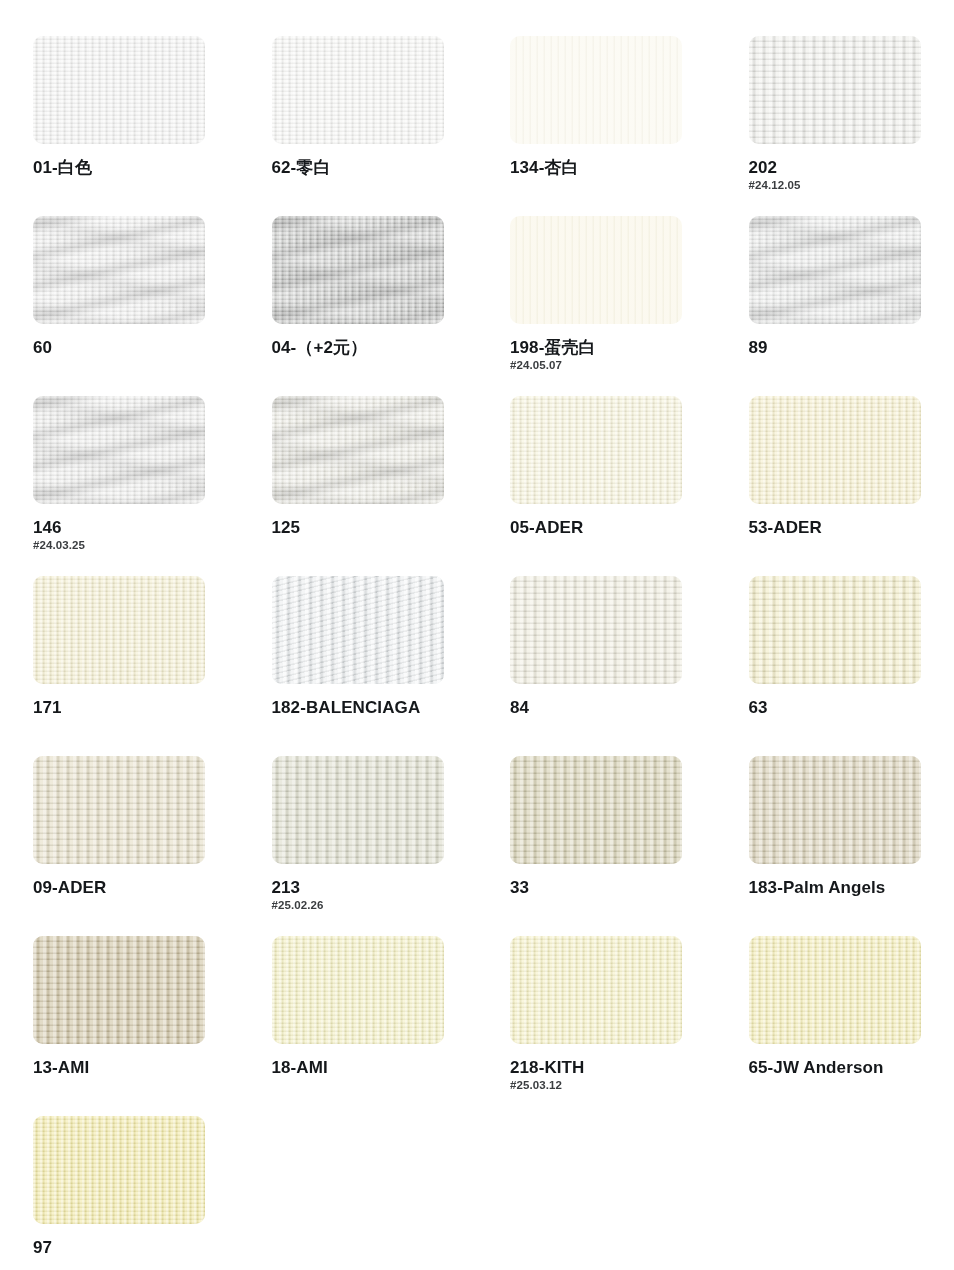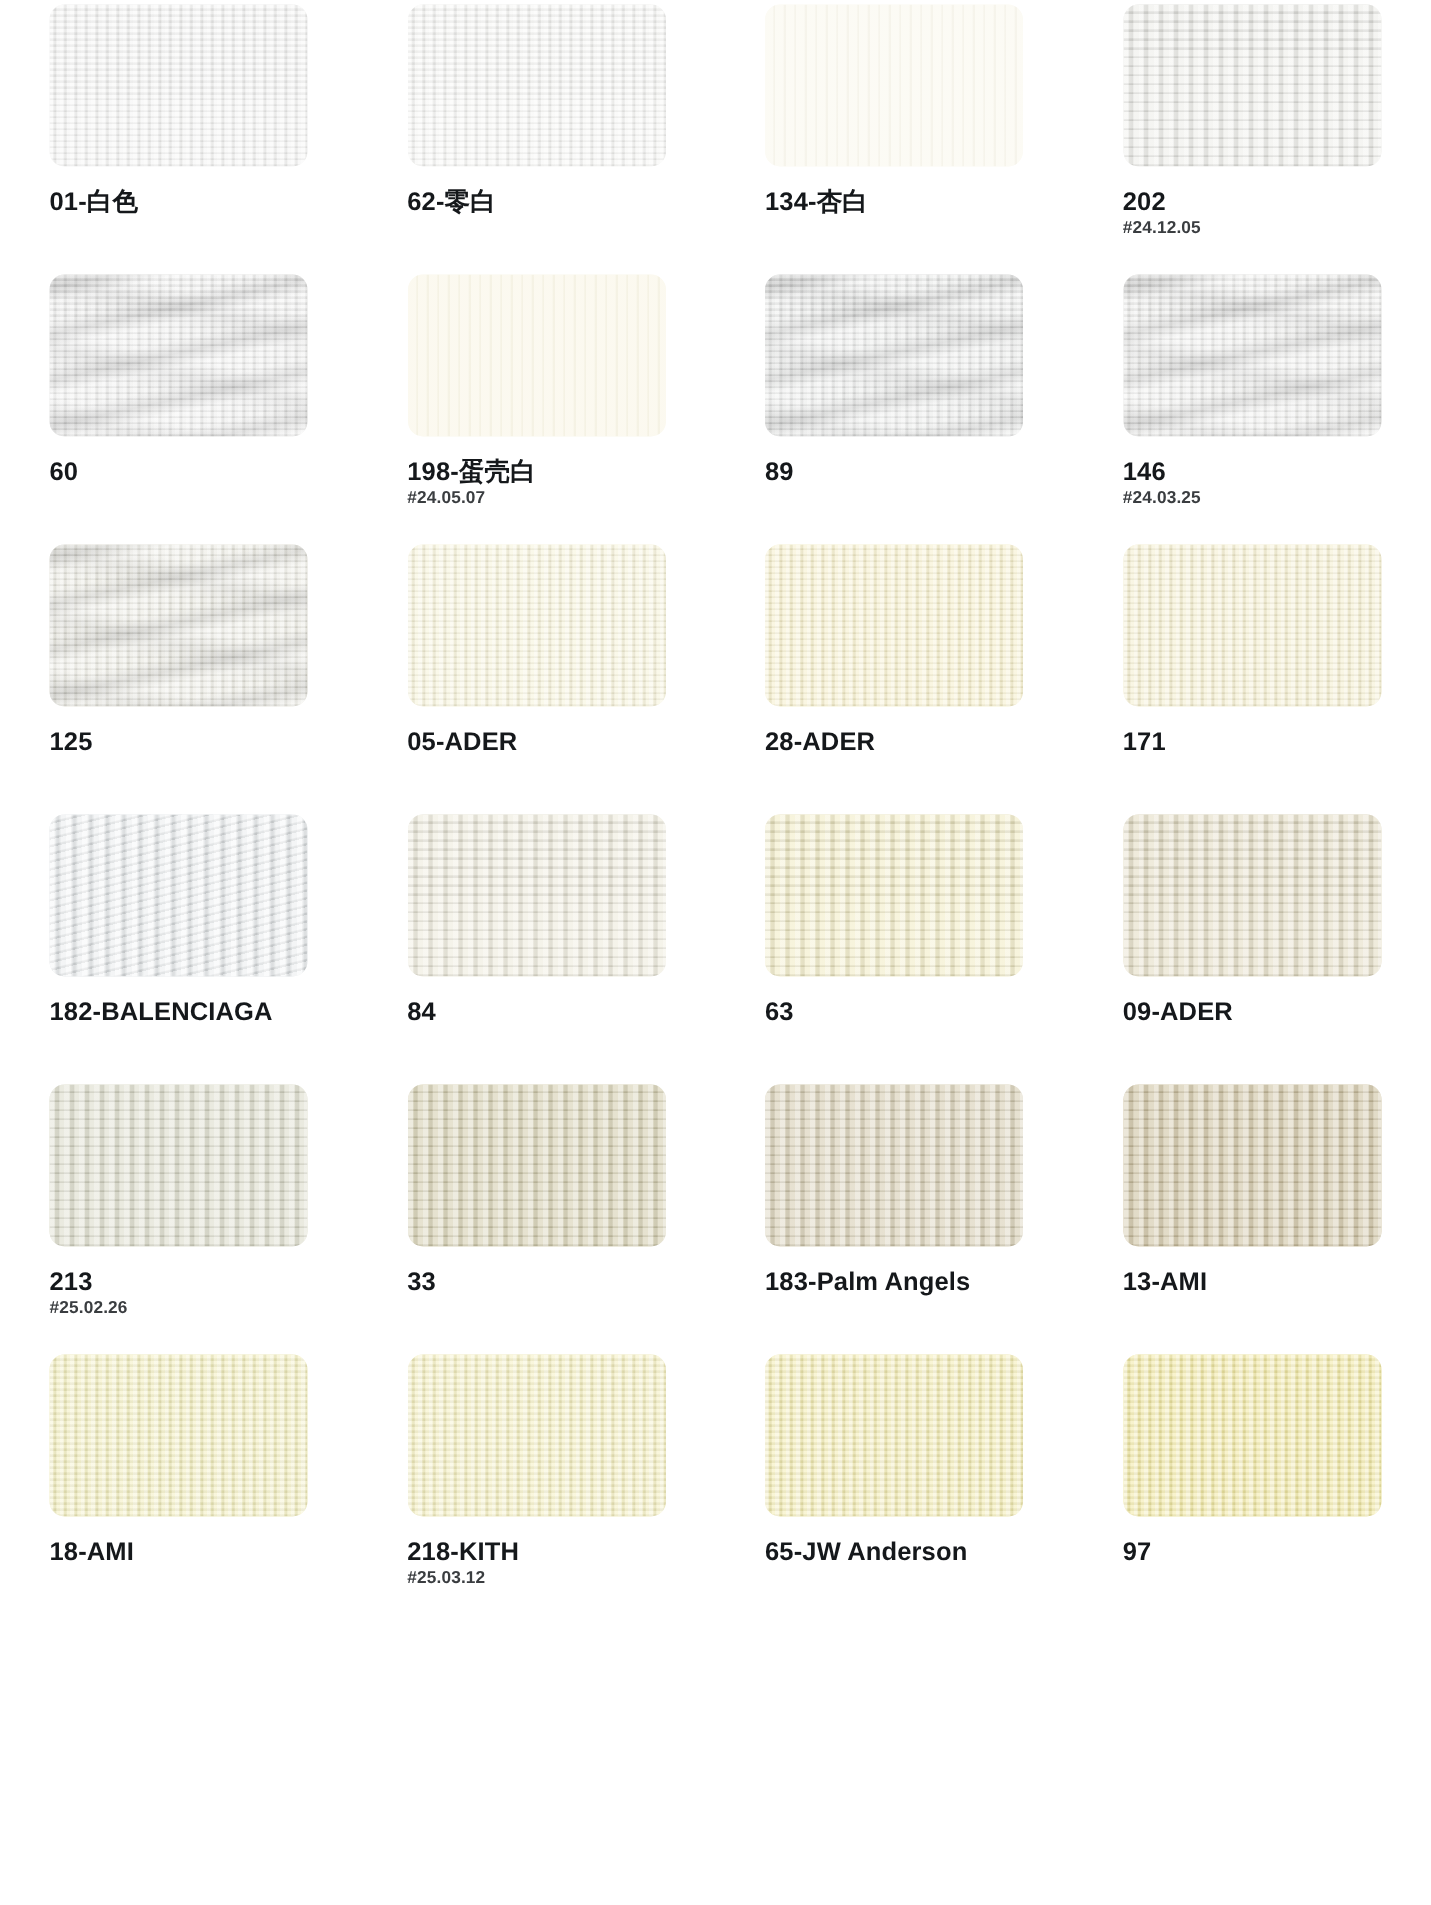--- a/index.html
+++ b/index.html
@@ -14,21 +14,21 @@
     font-family: "Liberation Sans", "DejaVu Sans", sans-serif;
     -webkit-font-smoothing: antialiased;
     overflow: hidden;
   }
 
   .catalog {
     position: relative;
     width: 954px;
     height: 1270px;
     box-sizing: border-box;
-    padding: 3px 0 0 0;
+    padding: 36px 0 0 0;
   }
 
   .swatch-grid {
     display: grid;
     grid-template-columns: repeat(4, 238.5px);
     grid-auto-rows: 180px;
     width: 954px;
   }
 
   .swatch-cell {
@@ -187,20 +187,24 @@
       <div class="swatch-cell">
         <div class="swatch-chip coarse" style="background-color: rgb(238, 238, 234);"></div>
         <div class="swatch-label">202</div>
         <div class="swatch-date">#24.12.05</div>
       </div>
       <div class="swatch-cell">
         <div class="swatch-chip marl" style="background-color: rgb(233, 233, 232);"></div>
         <div class="swatch-label">60</div>
       </div>
       <div class="swatch-cell">
+        <div class="swatch-chip marl" style="background-color: rgb(185, 186, 184);"></div>
+        <div class="swatch-label">04-（+2元）</div>
+      </div>
+      <div class="swatch-cell">
         <div class="swatch-chip flat" style="background-color: rgb(250, 247, 233);"></div>
         <div class="swatch-label">198-蛋壳白</div>
         <div class="swatch-date">#24.05.07</div>
       </div>
       <div class="swatch-cell">
         <div class="swatch-chip marl" style="background-color: rgb(227, 228, 227);"></div>
         <div class="swatch-label">89</div>
       </div>
       <div class="swatch-cell">
         <div class="swatch-chip marl" style="background-color: rgb(231, 231, 229);"></div>
@@ -210,21 +214,21 @@
       <div class="swatch-cell">
         <div class="swatch-chip marl" style="background-color: rgb(229, 228, 218);"></div>
         <div class="swatch-label">125</div>
       </div>
       <div class="swatch-cell">
         <div class="swatch-chip" style="background-color: rgb(247, 243, 217);"></div>
         <div class="swatch-label">05-ADER</div>
       </div>
       <div class="swatch-cell">
         <div class="swatch-chip" style="background-color: rgb(246, 239, 202);"></div>
-        <div class="swatch-label">28-ADER</div>
+        <div class="swatch-label">53-ADER</div>
       </div>
       <div class="swatch-cell">
         <div class="swatch-chip" style="background-color: rgb(244, 238, 205);"></div>
         <div class="swatch-label">171</div>
       </div>
       <div class="swatch-cell">
         <div class="swatch-chip cable" style="background-color: rgb(228, 232, 234);"></div>
         <div class="swatch-label">182-BALENCIAGA</div>
       </div>
       <div class="swatch-cell">

